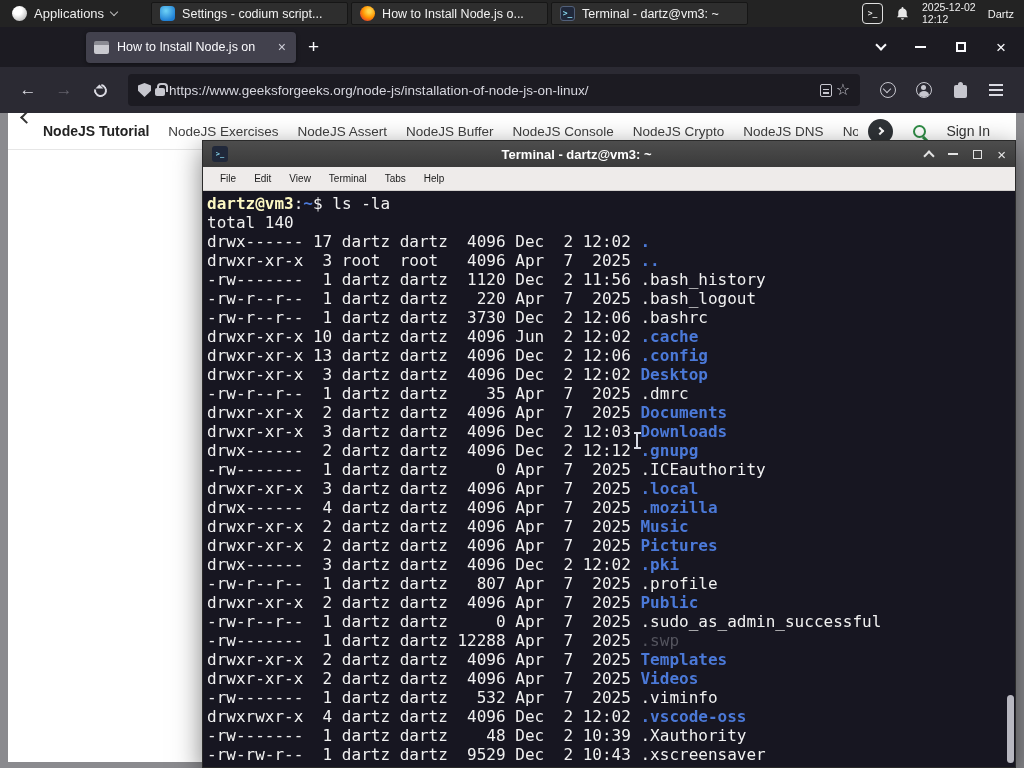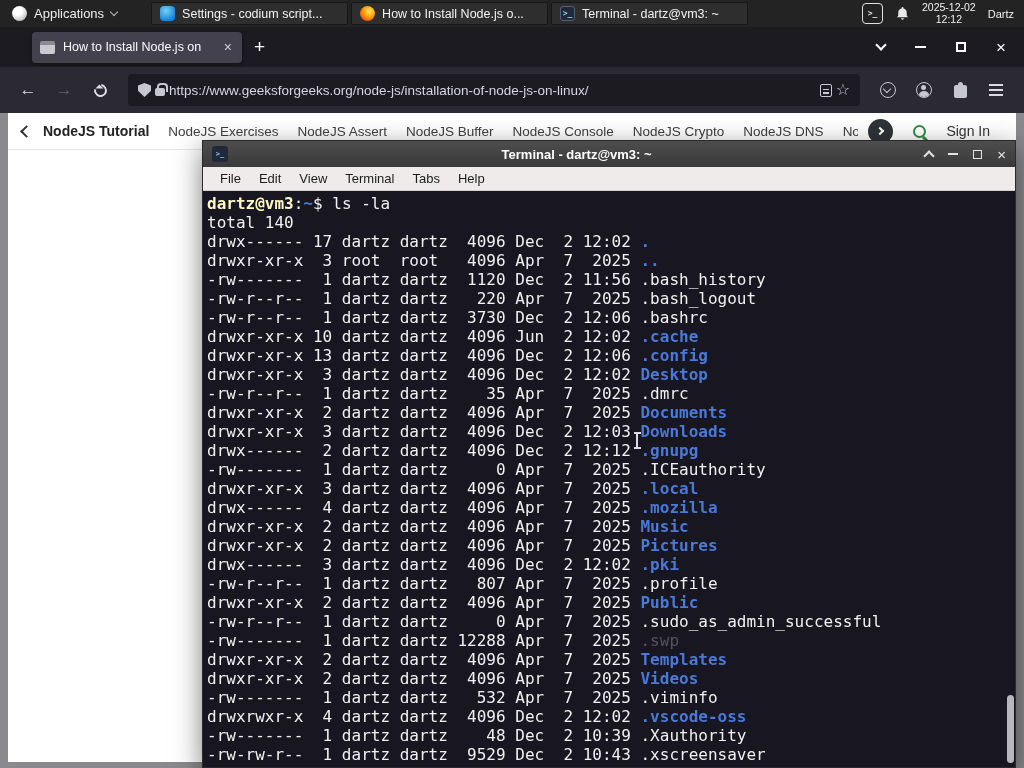--- a/index.html
+++ b/index.html
@@ -24,27 +24,27 @@
   .ticon { width:15px; height:15px; flex:none; }
   .firefox-icon { border-radius:50%;
     background:radial-gradient(circle at 62% 35%, #ffd54d 12%, #ff9500 48%, #e3412b 80%); }
   .settings-icon { border-radius:4px;
     background:radial-gradient(circle at 40% 32%, #6fd3f7, #1f7fd4 75%); }
   .terminal-icon { background:#20283a; color:#86d7ee; font:700 8px "DejaVu Sans Mono", monospace;
     display:flex; align-items:center; justify-content:center; border:1px solid #51607a; border-radius:3px; }
   #panel-right { margin-left:auto; display:flex; align-items:center; gap:12px; padding-right:8px; height:100%; }
   .indicator { width:21px; height:21px; border:1.5px solid #e0e0e0; border-radius:4px; color:#e0e0e0;
     font:700 8px "DejaVu Sans Mono", monospace; display:flex; align-items:center; justify-content:center; }
-  .clock { text-align:center; font-size:10.5px; line-height:11.5px; color:#f0f0f0; }
+  .clock { font-size:10.5px; line-height:11.5px; color:#f0f0f0; }
   .user-label { font-size:11px; color:#f0f0f0; padding-right:2px; }
 
   
   #tabbar { position:absolute; top:27px; left:0; right:0; height:40px; background:#1c1b22;
     display:flex; align-items:center; z-index:10; }
-  .tab { margin-left:32px; width:210px; height:31px; background:#42414d; border-radius:4px;
+  .tab { margin-left:86px; width:210px; height:31px; background:#42414d; border-radius:4px;
     display:flex; align-items:center; padding:0 8px; gap:8px; color:#fbfbfe; font-size:12.5px;
     box-shadow:0 1px 4px rgba(0,0,0,.45); }
   .tab-favicon { width:15px; height:13px; border-radius:2px; flex:none;
     background:linear-gradient(#8b8b93 0 4px, #c9c9cf 4px); }
   .tab-title { flex:1; white-space:nowrap; overflow:hidden; }
   .tab-close { color:#cfcfd8; font-size:14px; padding:0 2px; }
   .newtab { color:#fbfbfe; font-size:19px; margin-left:12px; font-weight:400; }
   #tabbar-right { margin-left:auto; display:flex; align-items:center; gap:30px; padding-right:18px; color:#fbfbfe; }
   .chev { width:8px; height:8px; border-right:2px solid #fbfbfe; border-bottom:2px solid #fbfbfe; }
   .chev-down { transform:rotate(45deg); margin-top:-4px; }
@@ -82,21 +82,21 @@
   .account-icon::after { content:""; position:absolute; left:1.5px; top:8px; width:10px; height:8px;
     border-radius:50% 50% 0 0; background:#c7c7cf; }
   .extensions-icon { width:13px; height:13px; border-radius:2px; background:#c7c7cf; position:relative; margin-top:3px; }
   .extensions-icon::before { content:""; position:absolute; top:-3px; left:4px; width:5px; height:5px;
     border-radius:50%; background:#c7c7cf; }
   .hamburger-icon { width:14px; height:2px; background:#dadae2;
     box-shadow:0 -5px 0 #dadae2, 0 5px 0 #dadae2; }
 
   
   #page { position:absolute; top:113px; left:8px; right:8px; bottom:6px; background:#ffffff; z-index:1; }
-  #sitenav { height:37px; display:flex; align-items:center; border-bottom:1px solid #e6e6e6;
+  #sitenav { height:37px; display:flex; border-bottom:1px solid #e6e6e6;
     color:#2f2f2f; background:#fff; }
   .back-chev { width:9px; height:9px; border-left:2.5px solid #333; border-bottom:2.5px solid #333;
     transform:rotate(45deg); margin:0 12px 0 14px; flex:none; }
   #site-links { flex:1; display:flex; align-items:center; gap:19px; overflow:hidden; white-space:nowrap; }
   .navlink { font-size:13.5px; color:#404040; }
   .navlink.first { font-weight:700; font-size:14px; color:#222; }
   #sitenav-right { display:flex; align-items:center; gap:20px; padding:0 26px 0 10px; flex:none; }
   .nav-circle { width:25px; height:25px; border-radius:50%; background:#2f3337; display:flex;
     align-items:center; justify-content:center; }
   .nav-circle .chev { border-color:#fff; width:6px; height:6px; transform:rotate(-45deg); margin-left:-2px; }
@@ -112,21 +112,21 @@
     align-items:center; padding:0 9px; color:#ffffff; flex:none; }
   .tbar-icon { width:16px; height:16px; background:#20283a; border-radius:3px; color:#86d7ee;
     font:700 7px "DejaVu Sans Mono", monospace; display:flex; align-items:center; justify-content:center; }
   .tbar-title { flex:1; text-align:center; font-weight:700; font-size:13px; }
   .tbar-controls { display:flex; gap:15px; align-items:center; }
   .chev-up { transform:rotate(-135deg); border-color:#e3e3e3; margin-top:4px; }
   .wc2-min { width:10px; height:2px; background:#e3e3e3; }
   .wc2-max { width:9px; height:9px; border:1.5px solid #e3e3e3; }
   .wc2-close { color:#e8e8e8; font-size:15px; line-height:1; }
   #term-menubar { height:24px; background:#eeebea; border-bottom:1px solid #d2cfcd; display:flex;
-    align-items:center; padding:0 8px; color:#1c1c1c; font-size:13px; flex:none; }
+    align-items:center; padding:0 8px; color:#1c1c1c; font-size:10px; flex:none; }
   .menu-item { padding:0 9px; }
   #term-body { flex:1; background:#171621; position:relative; overflow:hidden; padding:3px 0 0 4px; }
   #term-out { font:16px/19px "DejaVu Sans Mono", monospace; color:#f1f1f1; }
   .tline { white-space:pre; height:19px; }
   .n-dir { color:#4b79d8; font-weight:700; }
   .n-dim { color:#54545e; }
   .p-user { color:#fef9c3; font-weight:700;margin-top:33px; }
   .p-path { color:#4b79d8; font-weight:700; }
   #term-scrollbar { position:absolute; top:0; right:0; bottom:0; width:10px; }
   #term-scrollthumb { position:absolute; right:1.5px; bottom:4px; width:7px; height:68px;

